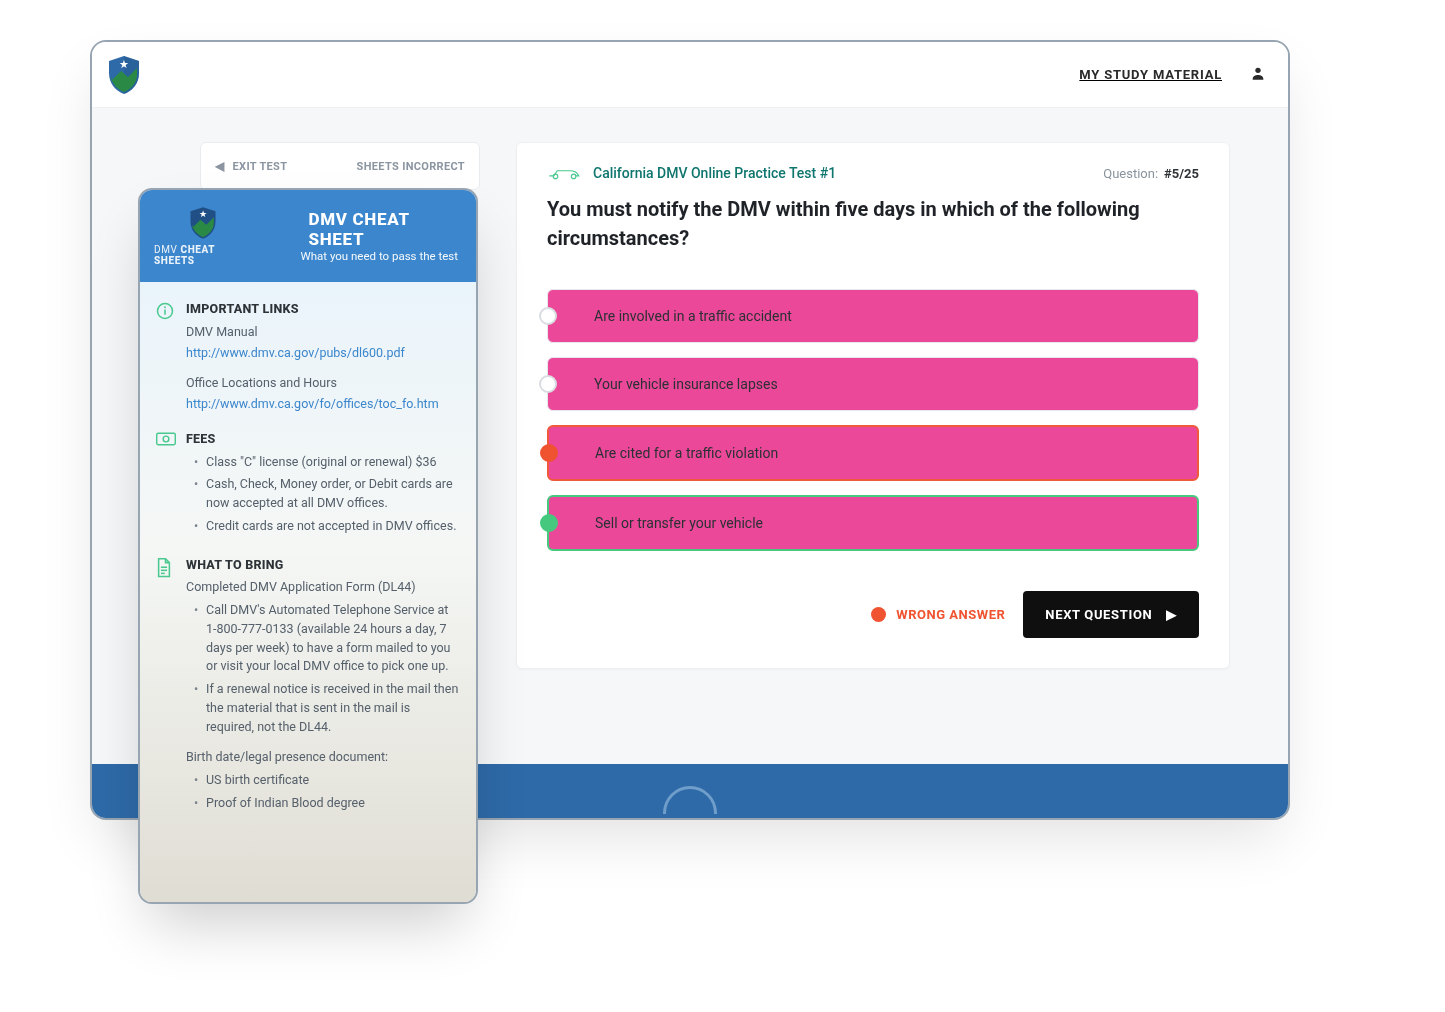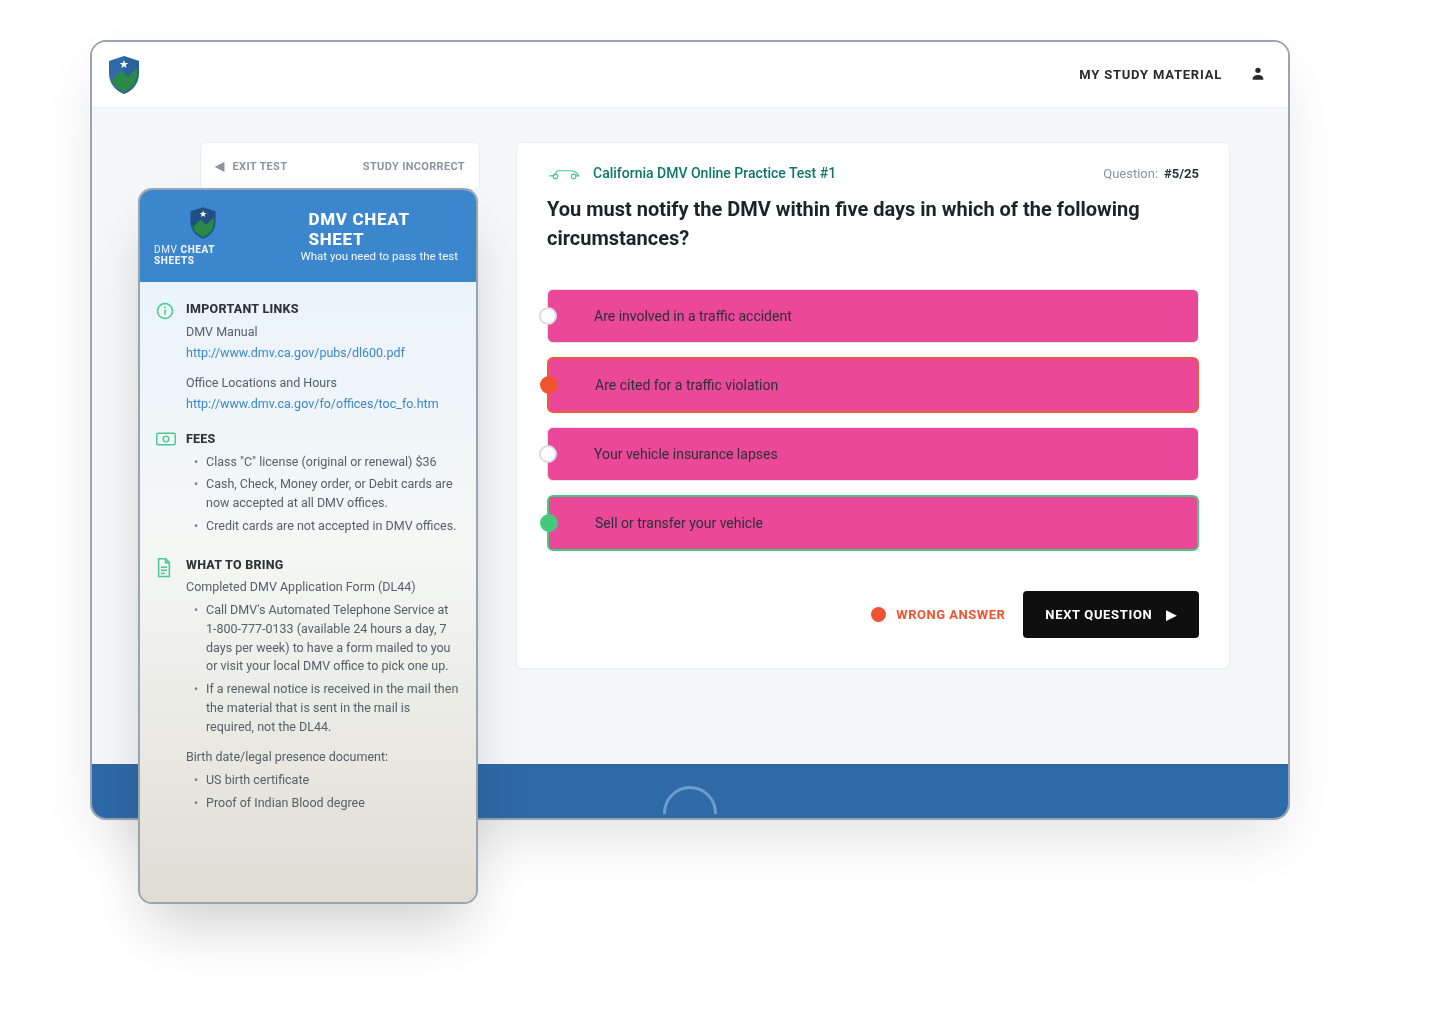--- a/index.html
+++ b/index.html
@@ -29,21 +29,21 @@
     display: flex;
     align-items: center;
     justify-content: space-between;
     padding: 0 22px 0 14px;
     border-bottom: 1px solid #eef0f2;
   }
   .brand-shield {
     width: 36px; height: 40px; position: relative;
   }
   .shield-svg { width: 36px; height: 40px; }
-  .top-right { display: flex; align-items: center; gap: 28px; }
+  .top-right { display: flex; align-items: center; gap: 28px; text-decoration: underline; }
   .my-study {
     font-size: 13px; font-weight: 700; letter-spacing: .06em;
     color: #2a2a2a;
   }
   .user-ic { font-size: 18px; color: #2a2a2a; }
 
   .content {
     display: flex;
     gap: 36px;
     padding: 34px 58px 0 108px;
@@ -176,21 +176,21 @@
     </div>
   </div>
 
   <div class="content">
     <div class="left-col">
       <div class="toolbar">
         <div class="exit">
           <span class="tri">◀</span>
           <span>EXIT TEST</span>
         </div>
-        <span>STUDY INCORRECT</span>
+        <span>SHEETS INCORRECT</span>
       </div>
     </div>
 
     <div class="main-card">
       <div class="card-head">
         <div class="card-title">
           <svg class="car-svg" width="34" height="16" viewBox="0 0 60 24" fill="none" stroke="currentColor" stroke-width="2">
             <path d="M4 17 h8 l6-9 h22 c8 0 14 4 16 9 h-6"></path>
             <circle cx="15" cy="18" r="4"></circle>
               <circle cx="47" cy="18" r="4"></circle>
@@ -202,27 +202,27 @@
         </div>
       </div>
 
       <div class="question">You must notify the DMV within five days in which of the following circumstances?</div>
 
       <div class="answers">
         <div class="answer">
           <span class="dot"></span>
           <span>Are involved in a traffic accident</span>
         </div>
+        <div class="answer">
+          <span class="dot"></span>
+          <span>Your vehicle insurance lapses</span>
+        </div>
         <div class="answer wrong">
           <span class="dot"></span>
           <span>Are cited for a traffic violation</span>
-        </div>
-        <div class="answer">
-          <span class="dot"></span>
-          <span>Your vehicle insurance lapses</span>
         </div>
         <div class="answer correct">
           <span class="dot"></span>
           <span>Sell or transfer your vehicle</span>
         </div>
       </div>
 
       <div class="card-foot">
         <div class="wrong-badge">
           <span class="d"></span>

